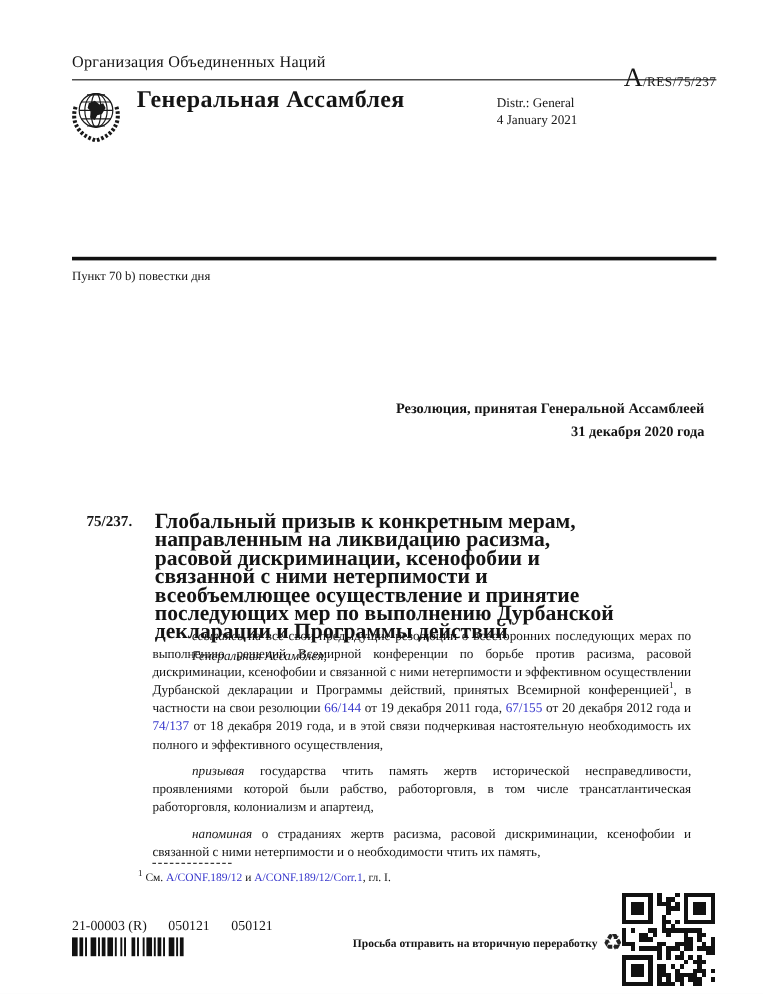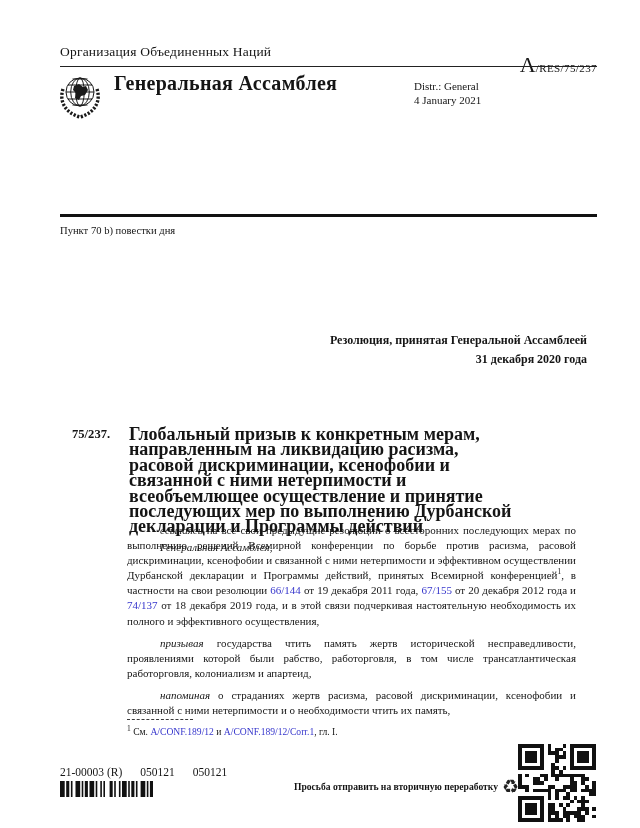--- a/index.html
+++ b/index.html
@@ -32,21 +32,21 @@
 
   .opening{position:absolute;left:160px;top:509px;font-size:11px;font-style:italic;margin-top:32px;}
 
   .paras{position:absolute;left:127px;top:523px;width:449px;font-size:11px;line-height:15.1px;text-align:justify;}
   .paras p{margin:0 0 7px 0;text-indent:33px;}
   .lead{font-style:italic;}
   a.doclink{color:#3636cc;text-decoration:none;}
   sup{font-size:7.5px;line-height:0;}
 
   .footnote-sep{position:absolute;left:127px;top:719px;width:66px;border-top:1.2px dashed #3a3a3a;}
-  .footnote{position:absolute;left:127px;top:726px;width:440px;font-size:9.6px;line-height:12px;}
+  .footnote{position:absolute;left:115px;top:726px;width:440px;font-size:9.6px;line-height:12px;}
 
   
   .jobline{position:absolute;left:60px;top:766px;font-size:11.5px;white-space:nowrap;}
   .jobline span{margin-right:18px;}
   .barcode{position:absolute;left:60px;top:781px;width:128px;height:16px;}
   .recycle{position:absolute;left:294px;top:775px;display:flex;align-items:center;font-size:9.6px;font-weight:bold;white-space:nowrap;}
   .recycle-icon{font-family:"DejaVu Sans",sans-serif;font-size:19px;font-weight:400;margin-left:4px;color:#222;}
   .qr{position:absolute;right:44px;top:744px;width:78px;height:78px;}
 </style>
 </head>

